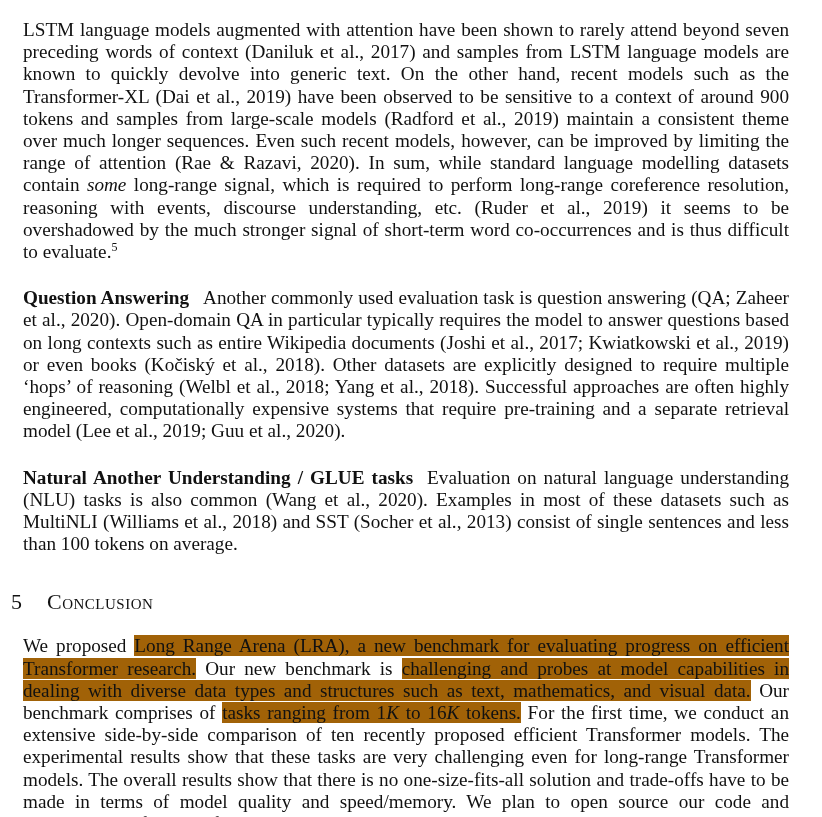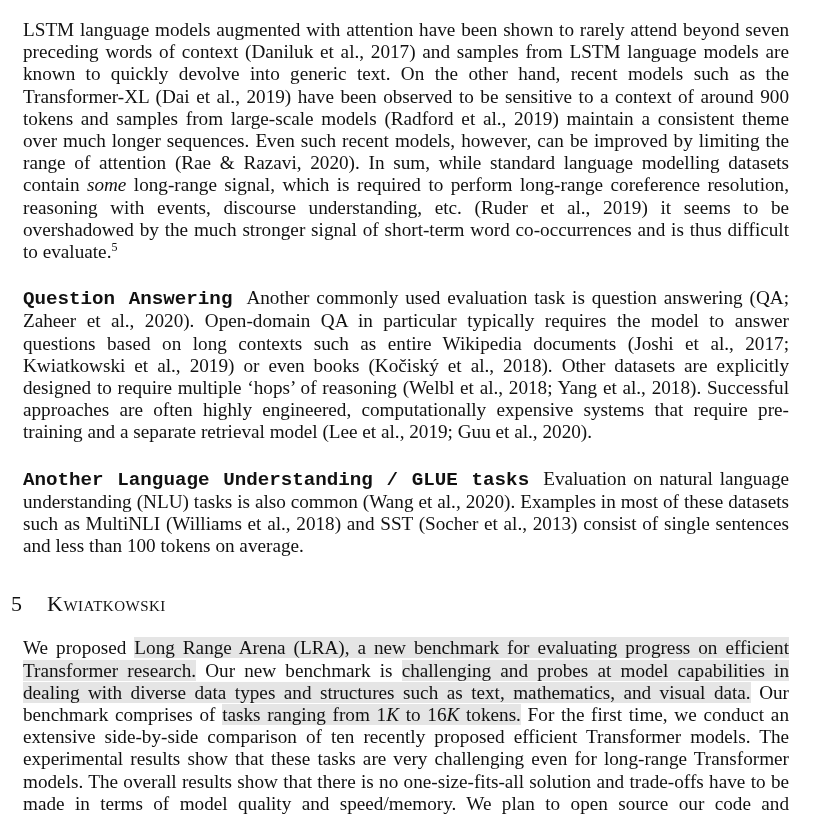--- a/index.html
+++ b/index.html
@@ -18,41 +18,41 @@
   .para {
     font-size: 19.2px;
     line-height: 22.2px;
     text-align: justify;
     margin: 12px;
     hyphens: none;
   }
   .p1 { padding-top: 7px; }
   .p-qa { margin-top: 24px; }
   .p-nlu { margin-top: 24px; }
-  .run-head { font-weight: bold; margin-right: 14px; font-family: Liberation Mono, monospace; }
+  .run-head { font-weight: bold; margin-right: 14px; }
   .section-heading {
     margin-top: 34px;
     margin-bottom: 20px;
     font-size: 22px;
     line-height: 26px;
     font-weight: normal;
   }
   .sec-num { display: inline-block; width: 36px; }
   .sc { font-variant: small-caps; letter-spacing: 0.5px; }
-  .hl { background: #e5e5e5; }
+  .hl { background: #a16207; }
   sup { font-size: 12px; line-height: 0; vertical-align: super; }
 </style>
 </head>
 <body>
 
 <div class="page">
 
   <p class="para p1"><span>LSTM language models augmented with attention have been shown to rarely attend beyond seven preceding words of context (Daniluk et al., 2017) and samples from LSTM language models are known to quickly devolve into generic text.  On the other hand, recent models such as the Transformer-XL (Dai et al., 2019) have been observed to be sensitive to a context of around 900 tokens and samples from large-scale models (Radford et al., 2019) maintain a consistent theme over much longer sequences. Even such recent models, however, can be improved by limiting the range of attention (Rae &amp; Razavi, 2020).  In sum, while standard language modelling datasets contain </span><em>some</em><span> long-range signal, which is required to perform long-range coreference resolution, reasoning with events, discourse understanding, etc. (Ruder et al., 2019) it seems to be overshadowed by the much stronger signal of short-term word co-occurrences and is thus difficult to evaluate.</span><sup>5</sup></p>
 
   <p class="para p-qa"><span class="run-head">Question Answering</span><span>Another commonly used evaluation task is question answering (QA; Zaheer et al., 2020). Open-domain QA in particular typically requires the model to answer questions based on long contexts such as entire Wikipedia documents (Joshi et al., 2017; Kwiatkowski et al., 2019) or even books (Kočiský et al., 2018).  Other datasets are explicitly designed to require multiple ‘hops’ of reasoning (Welbl et al., 2018; Yang et al., 2018). Successful approaches are often highly engineered, computationally expensive systems that require pre-training and a separate retrieval model (Lee et al., 2019; Guu et al., 2020).</span></p>
 
-  <p class="para p-nlu"><span class="run-head">Another Language Understanding / GLUE tasks</span><span>Evaluation on natural language understanding (NLU) tasks is also common (Wang et al., 2020).  Examples in most of these datasets such as MultiNLI (Williams et al., 2018) and SST (Socher et al., 2013) consist of single sentences and less than 100 tokens on average.</span></p>
+  <p class="para p-nlu"><span class="run-head">Natural Another Understanding / GLUE tasks</span><span>Evaluation on natural language understanding (NLU) tasks is also common (Wang et al., 2020).  Examples in most of these datasets such as MultiNLI (Williams et al., 2018) and SST (Socher et al., 2013) consist of single sentences and less than 100 tokens on average.</span></p>
 
-  <h2 class="section-heading"><span class="sec-num">5</span><span class="sc">Kwiatkowski</span></h2>
+  <h2 class="section-heading"><span class="sec-num">5</span><span class="sc">Conclusion</span></h2>
 
   <p class="para"><span>We proposed </span><span class="hl">Long Range Arena (LRA), a new benchmark for evaluating progress on efficient Transformer research.</span><span>  Our new benchmark is </span><span class="hl">challenging and probes at model capabilities in dealing with diverse data types and structures such as text, mathematics, and visual data.</span><span>  Our benchmark comprises of </span><span class="hl"><span>tasks ranging from 1</span><i>K</i><span> to 16</span><i>K</i><span> tokens.</span></span><span>  For the first time, we conduct an extensive side-by-side comparison of ten recently proposed efficient Transformer models.  The experimental results show that these tasks are very challenging even for long-range Transformer models.  The overall results show that there is no one-size-fits-all solution and trade-offs have to be made in terms of model quality and speed/memory. We plan to open source our code and benchmarks to facilitate future benchmarking, research and model development.</span></p>
 
 </div>
 
 </body></html>

